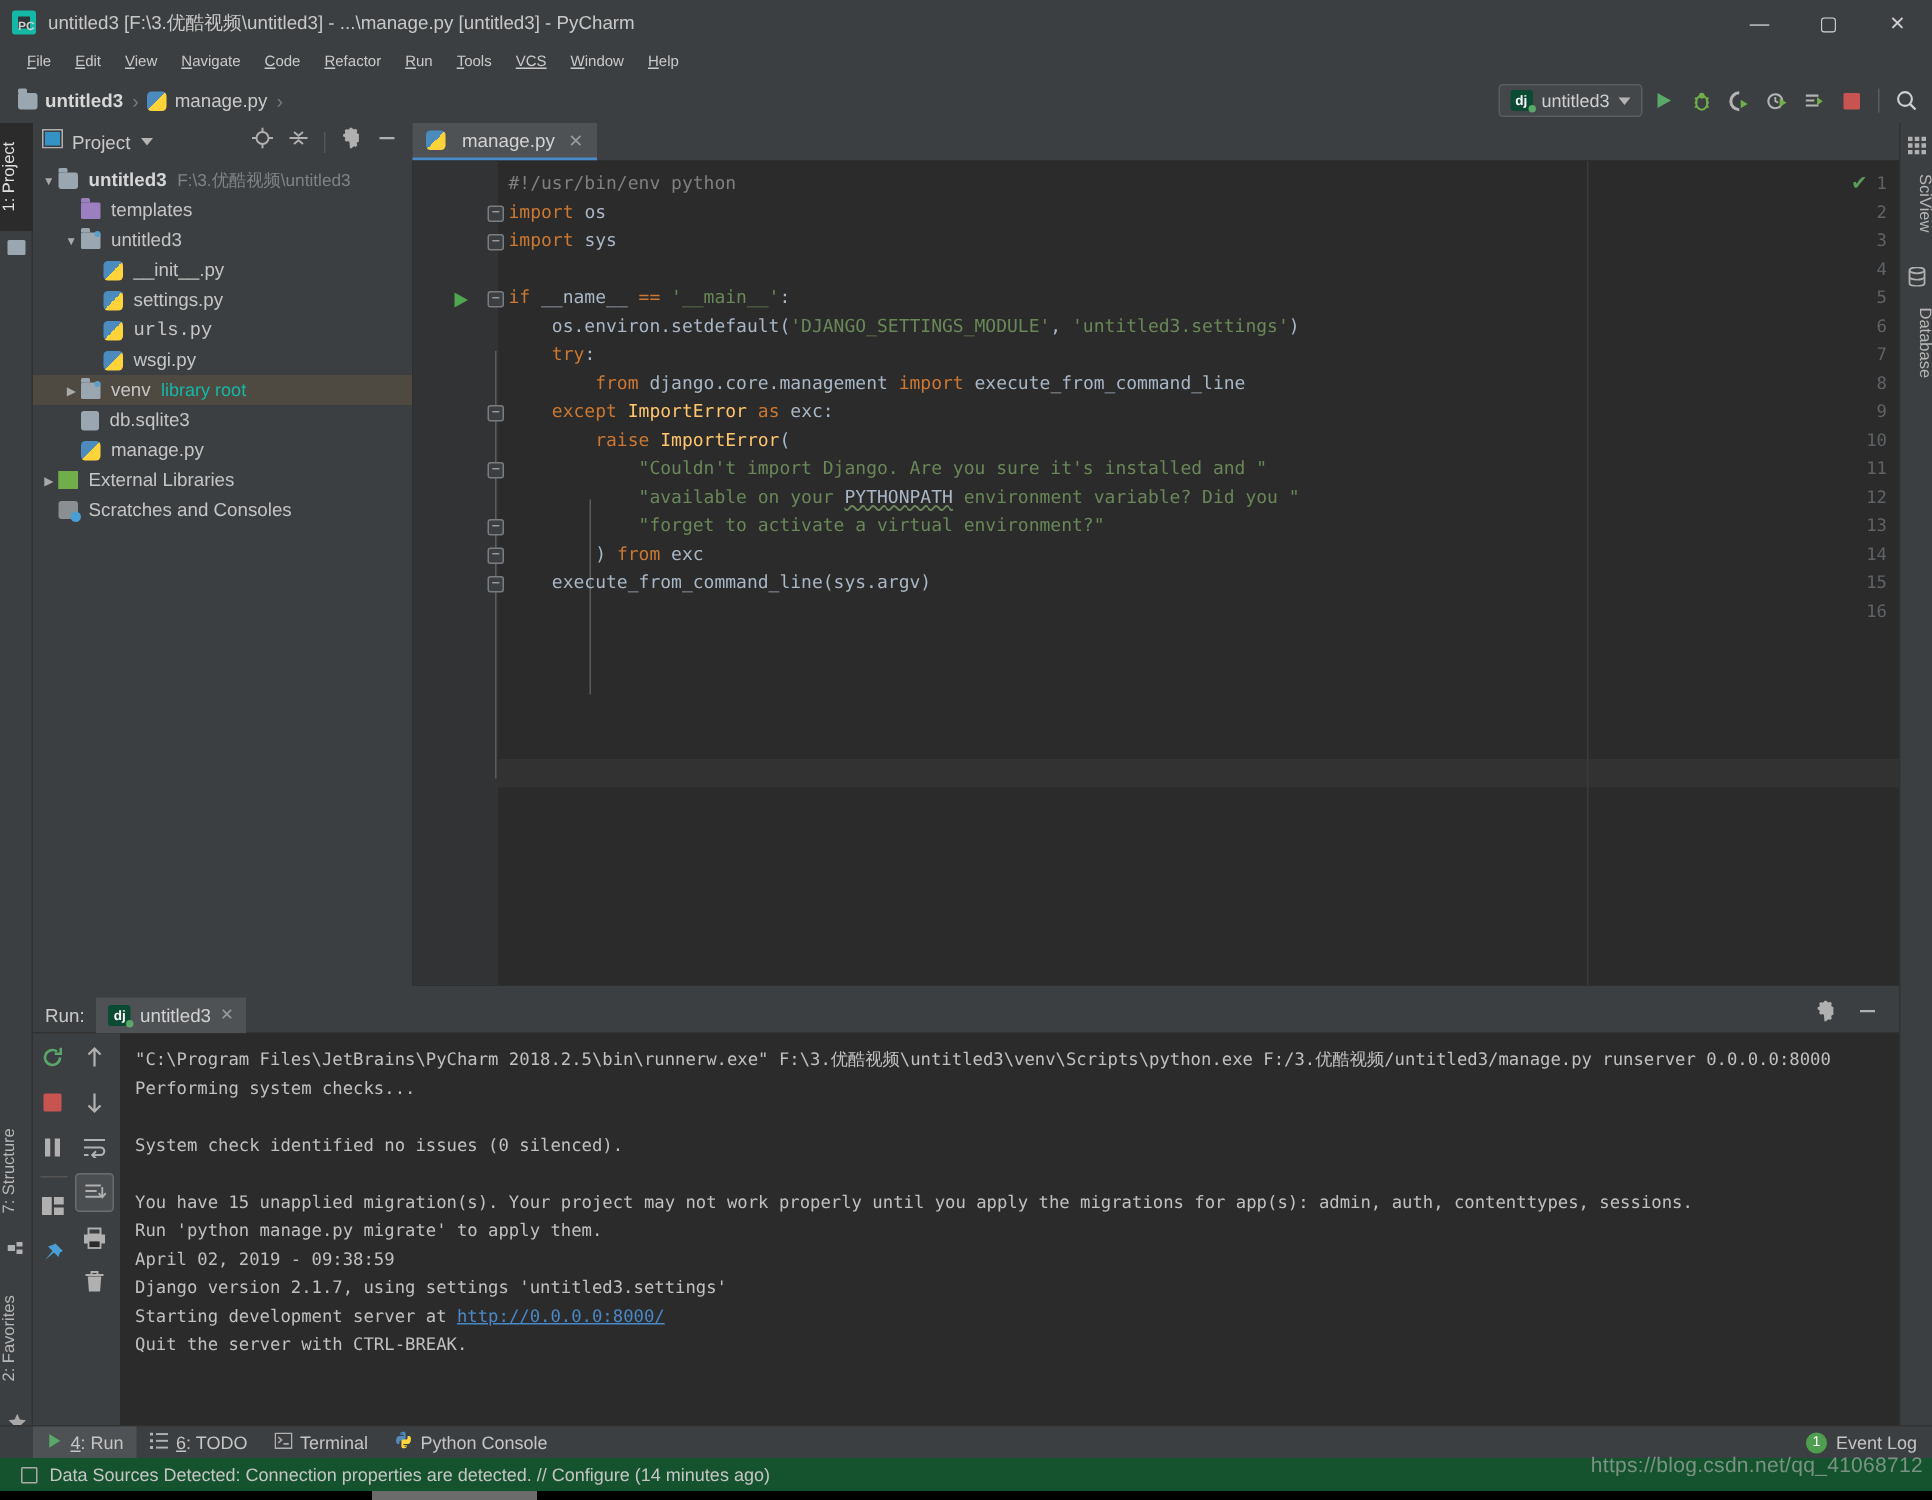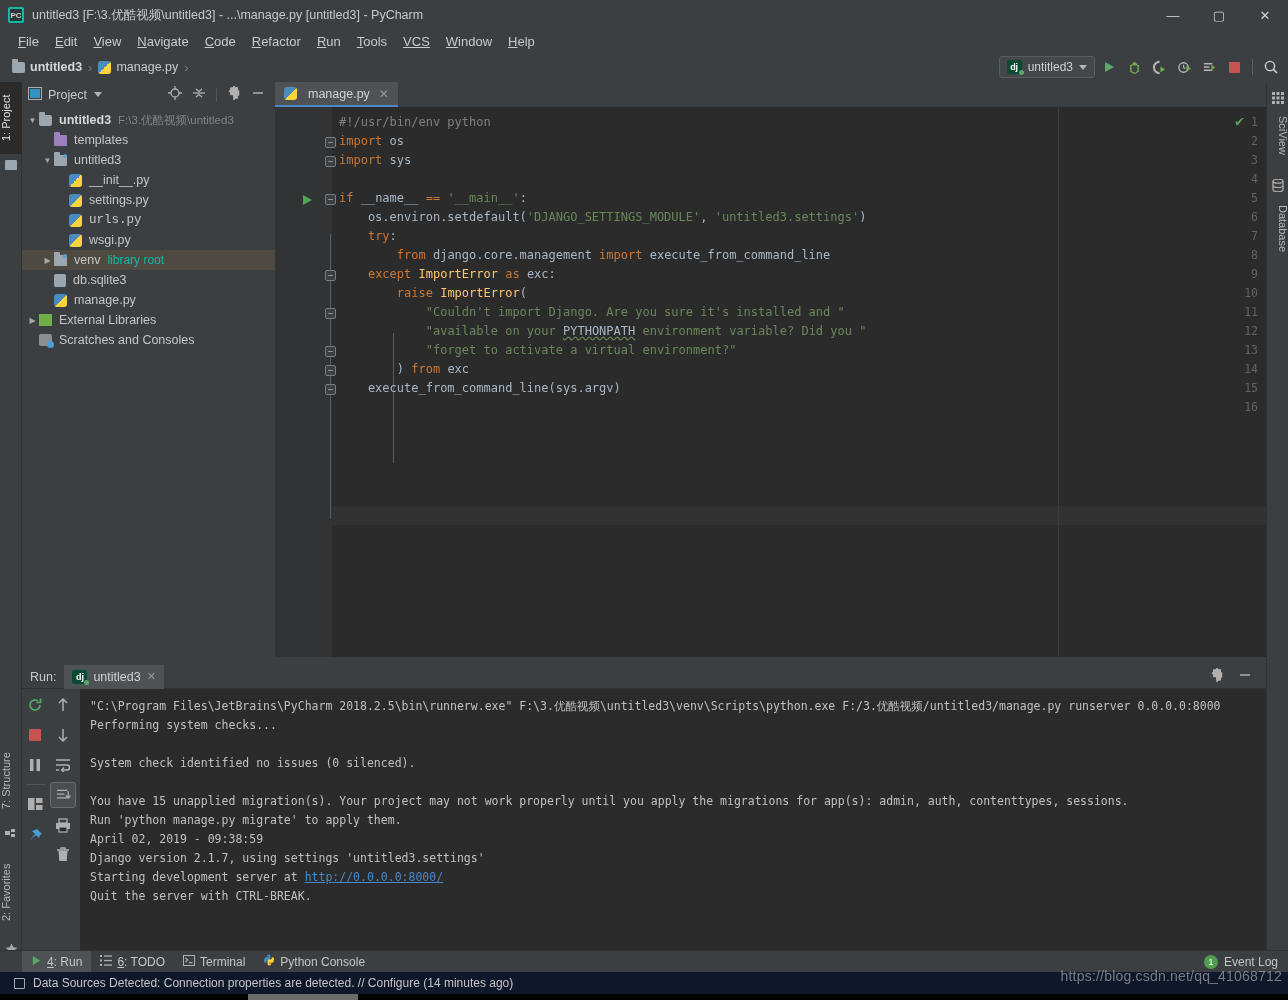--- a/index.html
+++ b/index.html
@@ -12,36 +12,36 @@
   }
   #app { position:relative; width:1288px; height:1000px; background:#3c3f41; }
 
   
   .titlebar{
     position:absolute; left:0; top:0; width:1288px; height:30px;
     background:#3c3f41; display:flex; align-items:center;
   }
   .title-logo{
     width:16px; height:16px; margin-left:8px; margin-right:8px;
-    background:#2d3538; border:2px solid #14b8a6; border-radius:2px;
+    background:#2d3538; border:4px solid #14b8a6; border-radius:2px;
     font-size:8px; color:#cfcfcf; text-align:center; line-height:14px;
     font-family:"Liberation Sans", sans-serif; font-weight:bold;
     flex:0 0 auto;
   }
   .title-text{ font-size:12.5px; color:#c8c8c8; white-space:nowrap; }
   .win-btns{ position:absolute; right:0; top:0; height:30px; display:flex; }
   .win-btn{ width:46px; height:30px; display:flex; align-items:center; justify-content:center;
             color:#cfcfcf; font-size:13px; }
 
   
   .menubar{
     position:absolute; left:0; top:30px; width:1288px; height:22px;
     background:#3c3f41; display:flex; align-items:center; padding-left:10px;
   }
-  .menuitem{ font-size:13px; color:#c9c9c9; padding:2px 8px; }
+  .menuitem{ font-size:10px; color:#c9c9c9; padding:2px 8px; }
   .menuitem u{ text-decoration:underline; }
 
   
   .navbar{
     position:absolute; left:0; top:52px; width:1288px; height:30px;
     background:#3c3f41; display:flex; align-items:center;
   }
   .crumb{ display:flex; align-items:center; font-size:12.5px; color:#c9c9c9; }
   .crumb .sep{ margin:0 6px; color:#7a7a7a; font-size:13px; }
   .crumb-b{ font-weight:bold; color:#d7d7d7; }
@@ -164,21 +164,21 @@
   .bottombar{
     position:absolute;left:0;top:950px;width:1288px;height:22px;background:#3c3f41;
     display:flex;align-items:center;padding-left:22px; border-top:1px solid #323232;
   }
   .btab{ height:22px; display:flex;align-items:center;gap:5px;padding:0 9px;font-size:12px;color:#c5c5c5;}
   .btab.sel{ background:#4e5254; }
   .bottombar-right{ margin-left:auto; display:flex; align-items:center; gap:6px; padding-right:10px;}
   .evt-badge{ width:14px;height:14px;border-radius:50%;background:#4f9d4f;color:#fff;font-size:9.5px;
               display:flex;align-items:center;justify-content:center;}
   .statusbar{
-    position:absolute;left:0;top:972px;width:1288px;height:22px;background:#0f172a;
+    position:absolute;left:0;top:972px;width:1288px;height:22px;background:#14532d;
     display:flex;align-items:center;padding-left:14px;font-size:12px;color:#c5c5c5;gap:8px;
   }
   .sb-ico{ width:11px;height:11px;border:1px solid #a9a9a9;border-radius:1px;}
   .taskbar{ position:absolute;left:0;top:994px;width:1288px;height:6px;background:#000;}
   .watermark{
     position:absolute; right:6px; top:968px; font-size:14px; color:#b9b9b9; opacity:.62;
     font-family:"Liberation Sans", sans-serif; letter-spacing:.2px;
   }
   .scrollthumb{ position:absolute; left:248px; top:994px; width:110px; height:6px; background:#6b6b6b;}
 </style>

